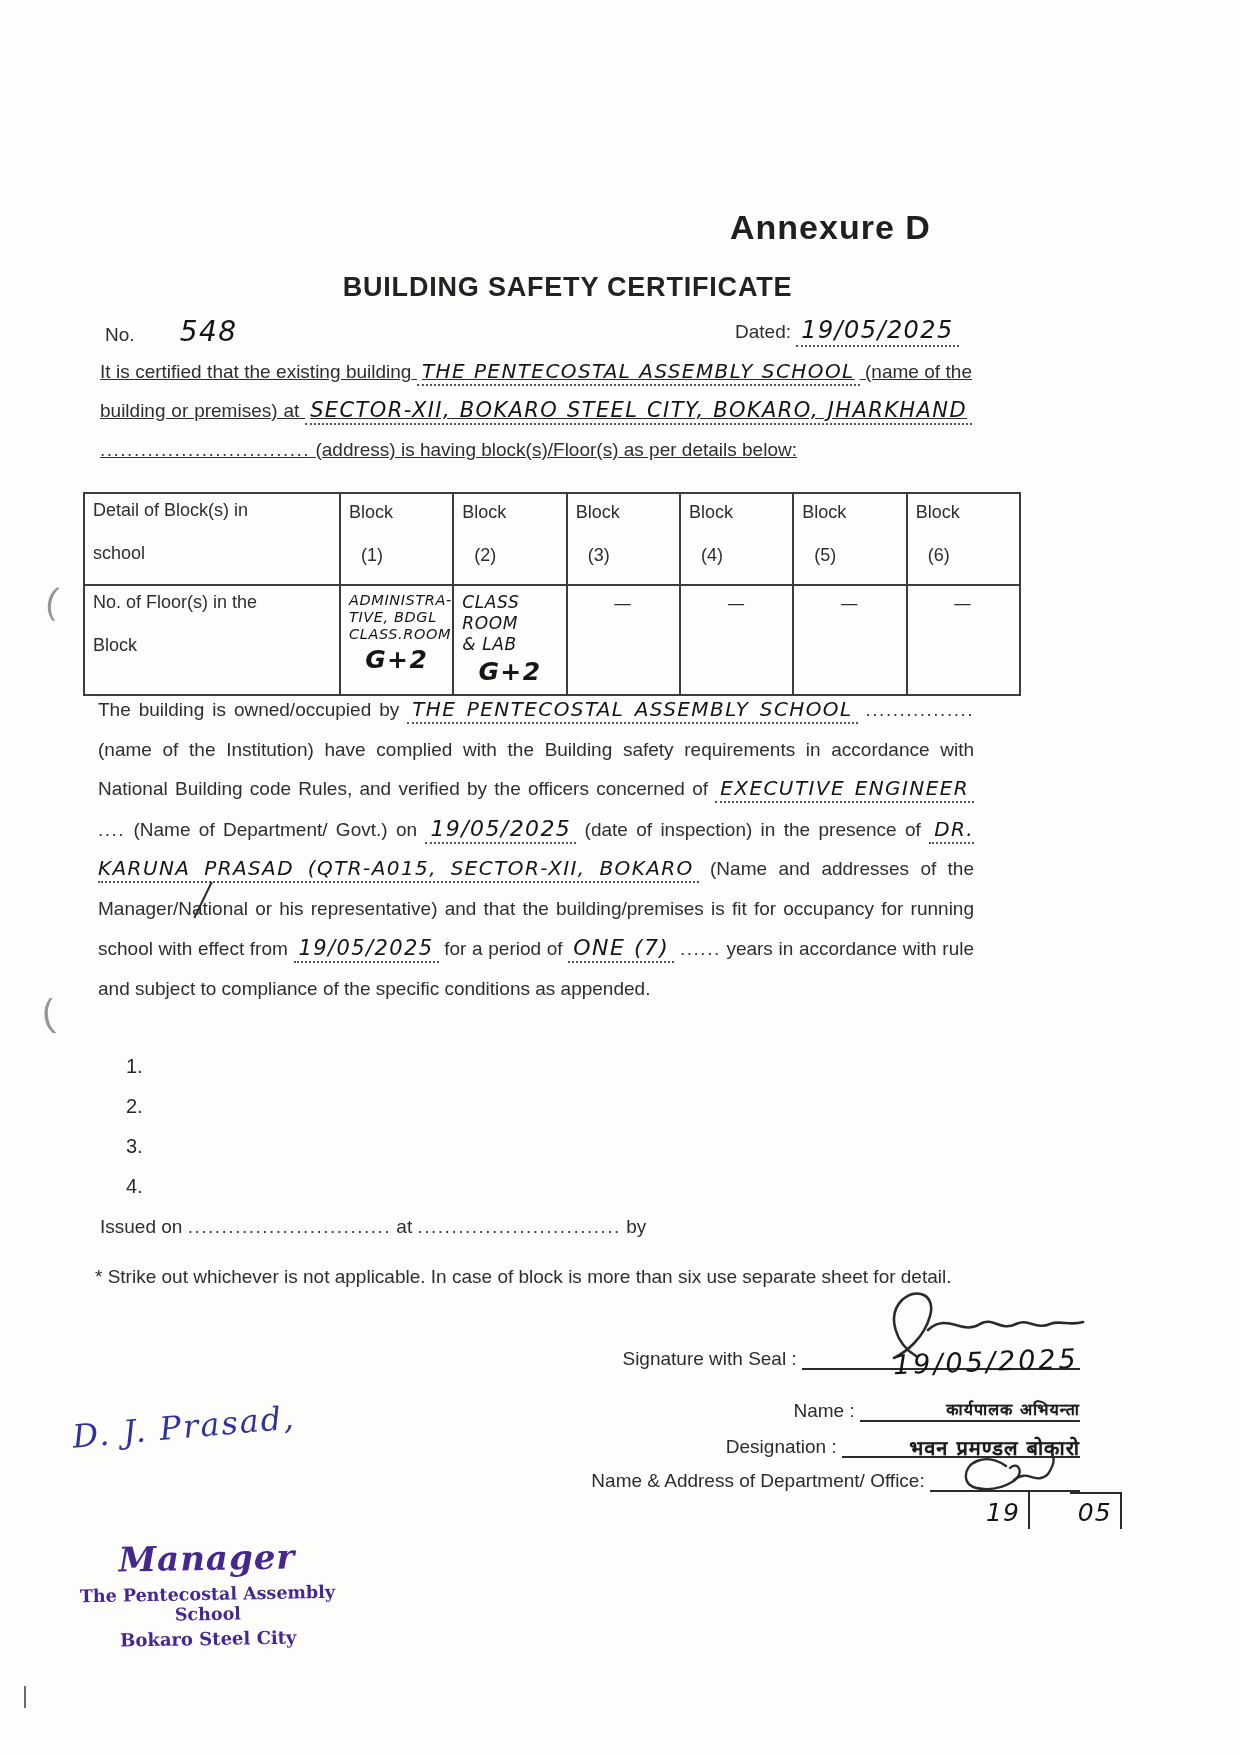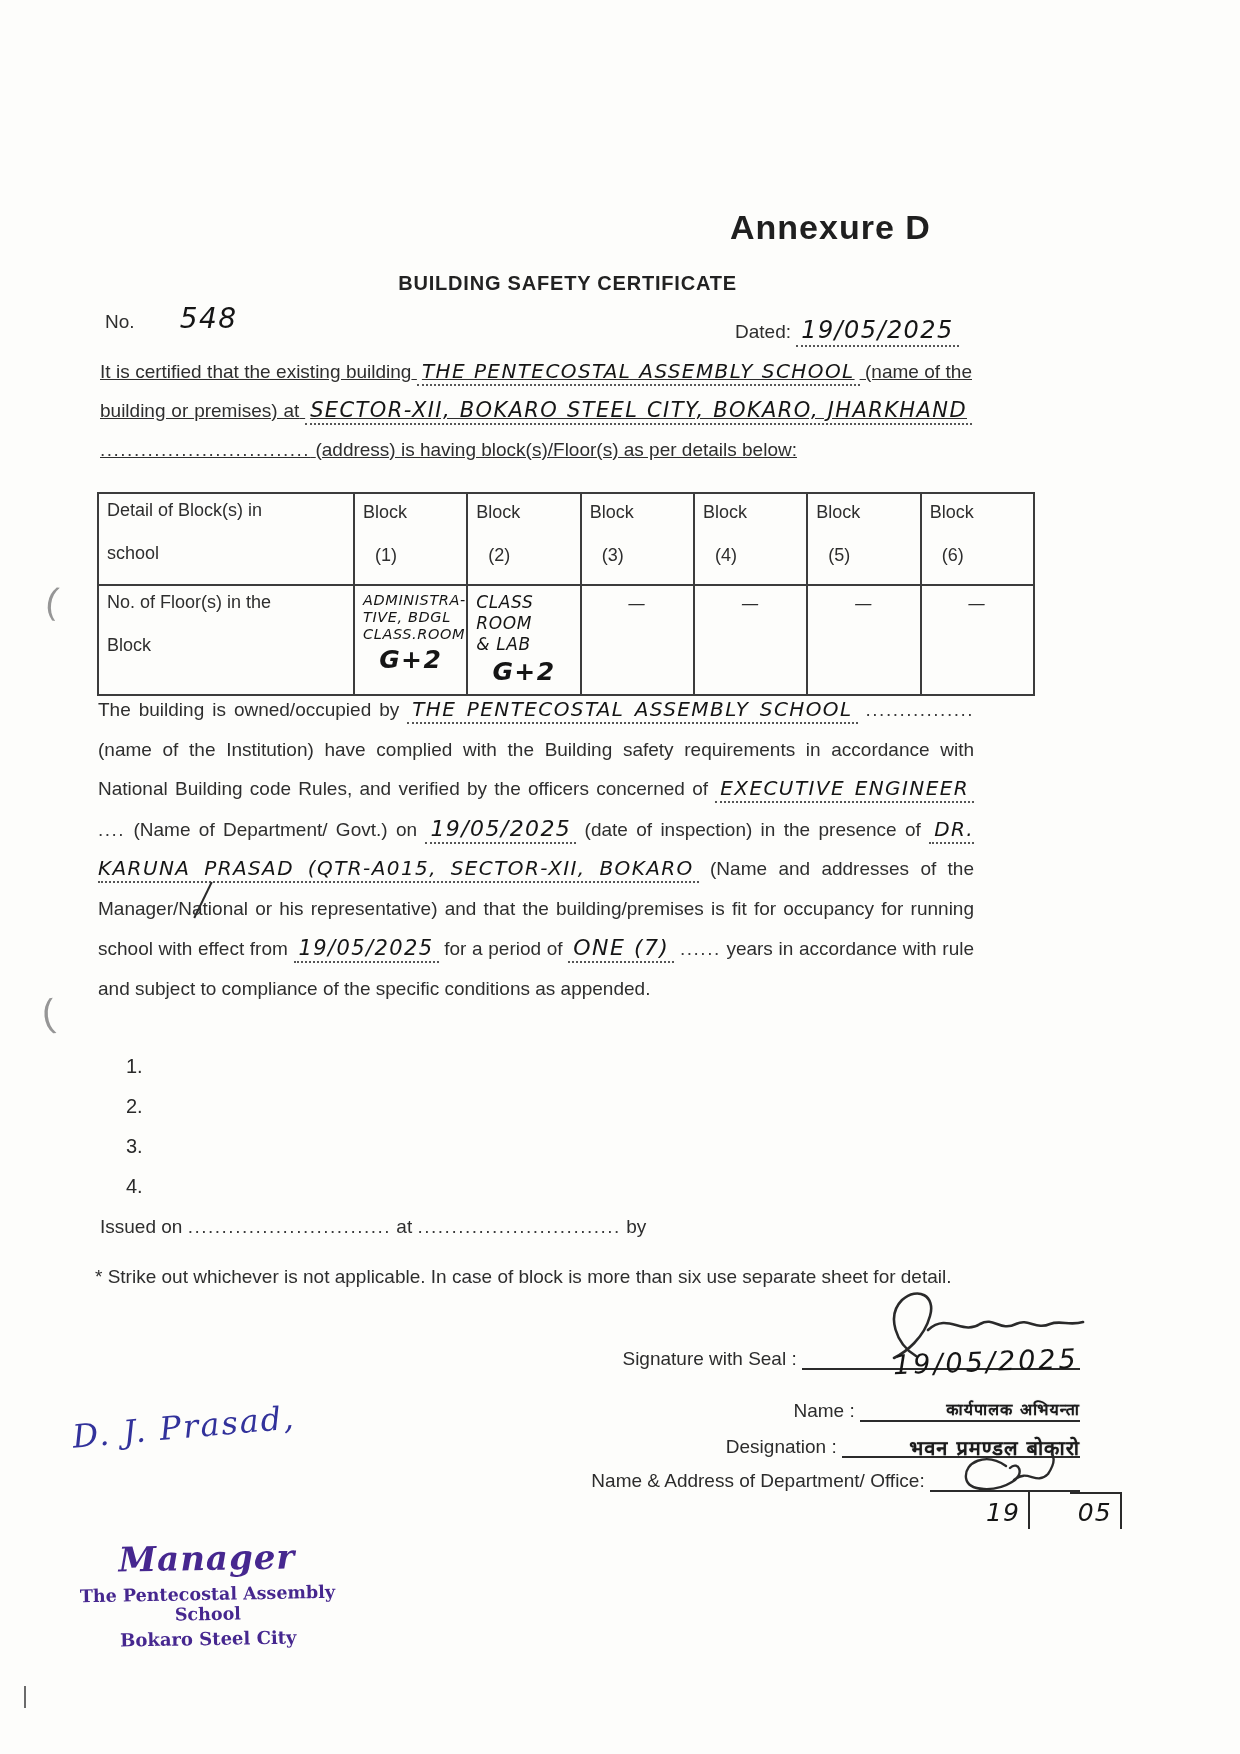--- a/index.html
+++ b/index.html
@@ -9,36 +9,36 @@
     font-family:"Liberation Sans", sans-serif; color:#2b2b2b;
   }
   
   .printed { font-size:19px; color:#2e2e2e; }
   .annexure {
     position:absolute; top:208px; left:730px;
     font-size:34px; font-weight:700; letter-spacing:1px; color:#1f1f1f;
   }
   .cert-title {
     position:absolute; top:272px; left:100px; width:935px; text-align:center;
-    font-size:20px; font-weight:700; letter-spacing:0.8px; color:#222;
-  }
-  .no-line { position:absolute; top:302px; left:105px; font-size:19px; }
+    font-size:27px; font-weight:700; letter-spacing:0.8px; color:#222;
+  }
+  .no-line { position:absolute; top:315px; left:105px; font-size:19px; }
   .dated-line { position:absolute; top:316px; left:735px; font-size:19px; }
   
   .hw {
     font-family:"DejaVu Sans", cursive; font-style:italic;
     letter-spacing:1.4px; color:#151515; font-weight:500;
   }
   .hw-under { border-bottom:2px dotted #555; padding:0 5px 1px 5px; }
   .dots { letter-spacing:1.5px; color:#3a3a3a; }
   .para { text-align:justify; line-height:39px; }
   .para1 { position:absolute; top:352px; left:100px; width:872px;text-decoration:underline; }
   .para2 { position:absolute; top:690px; left:98px; width:876px; line-height:39.5px; }
   .blocks-table {
-    position:absolute; top:492px; left:97px; width:938px;
+    position:absolute; top:492px; left:83px; width:938px;
     border-collapse:collapse; table-layout:fixed;
   }
   .blocks-table td {
     border:2px solid #3c3c3c; vertical-align:top; padding:6px 8px;
     font-size:18px; color:#2e2e2e;
   }
   .blocks-table .hdr-row td { height:78px; }
   .blocks-table .data-row td { height:96px; }
   .col0 { width:238px; }
   .hdr-two-line div:first-child { margin-top:2px; }

